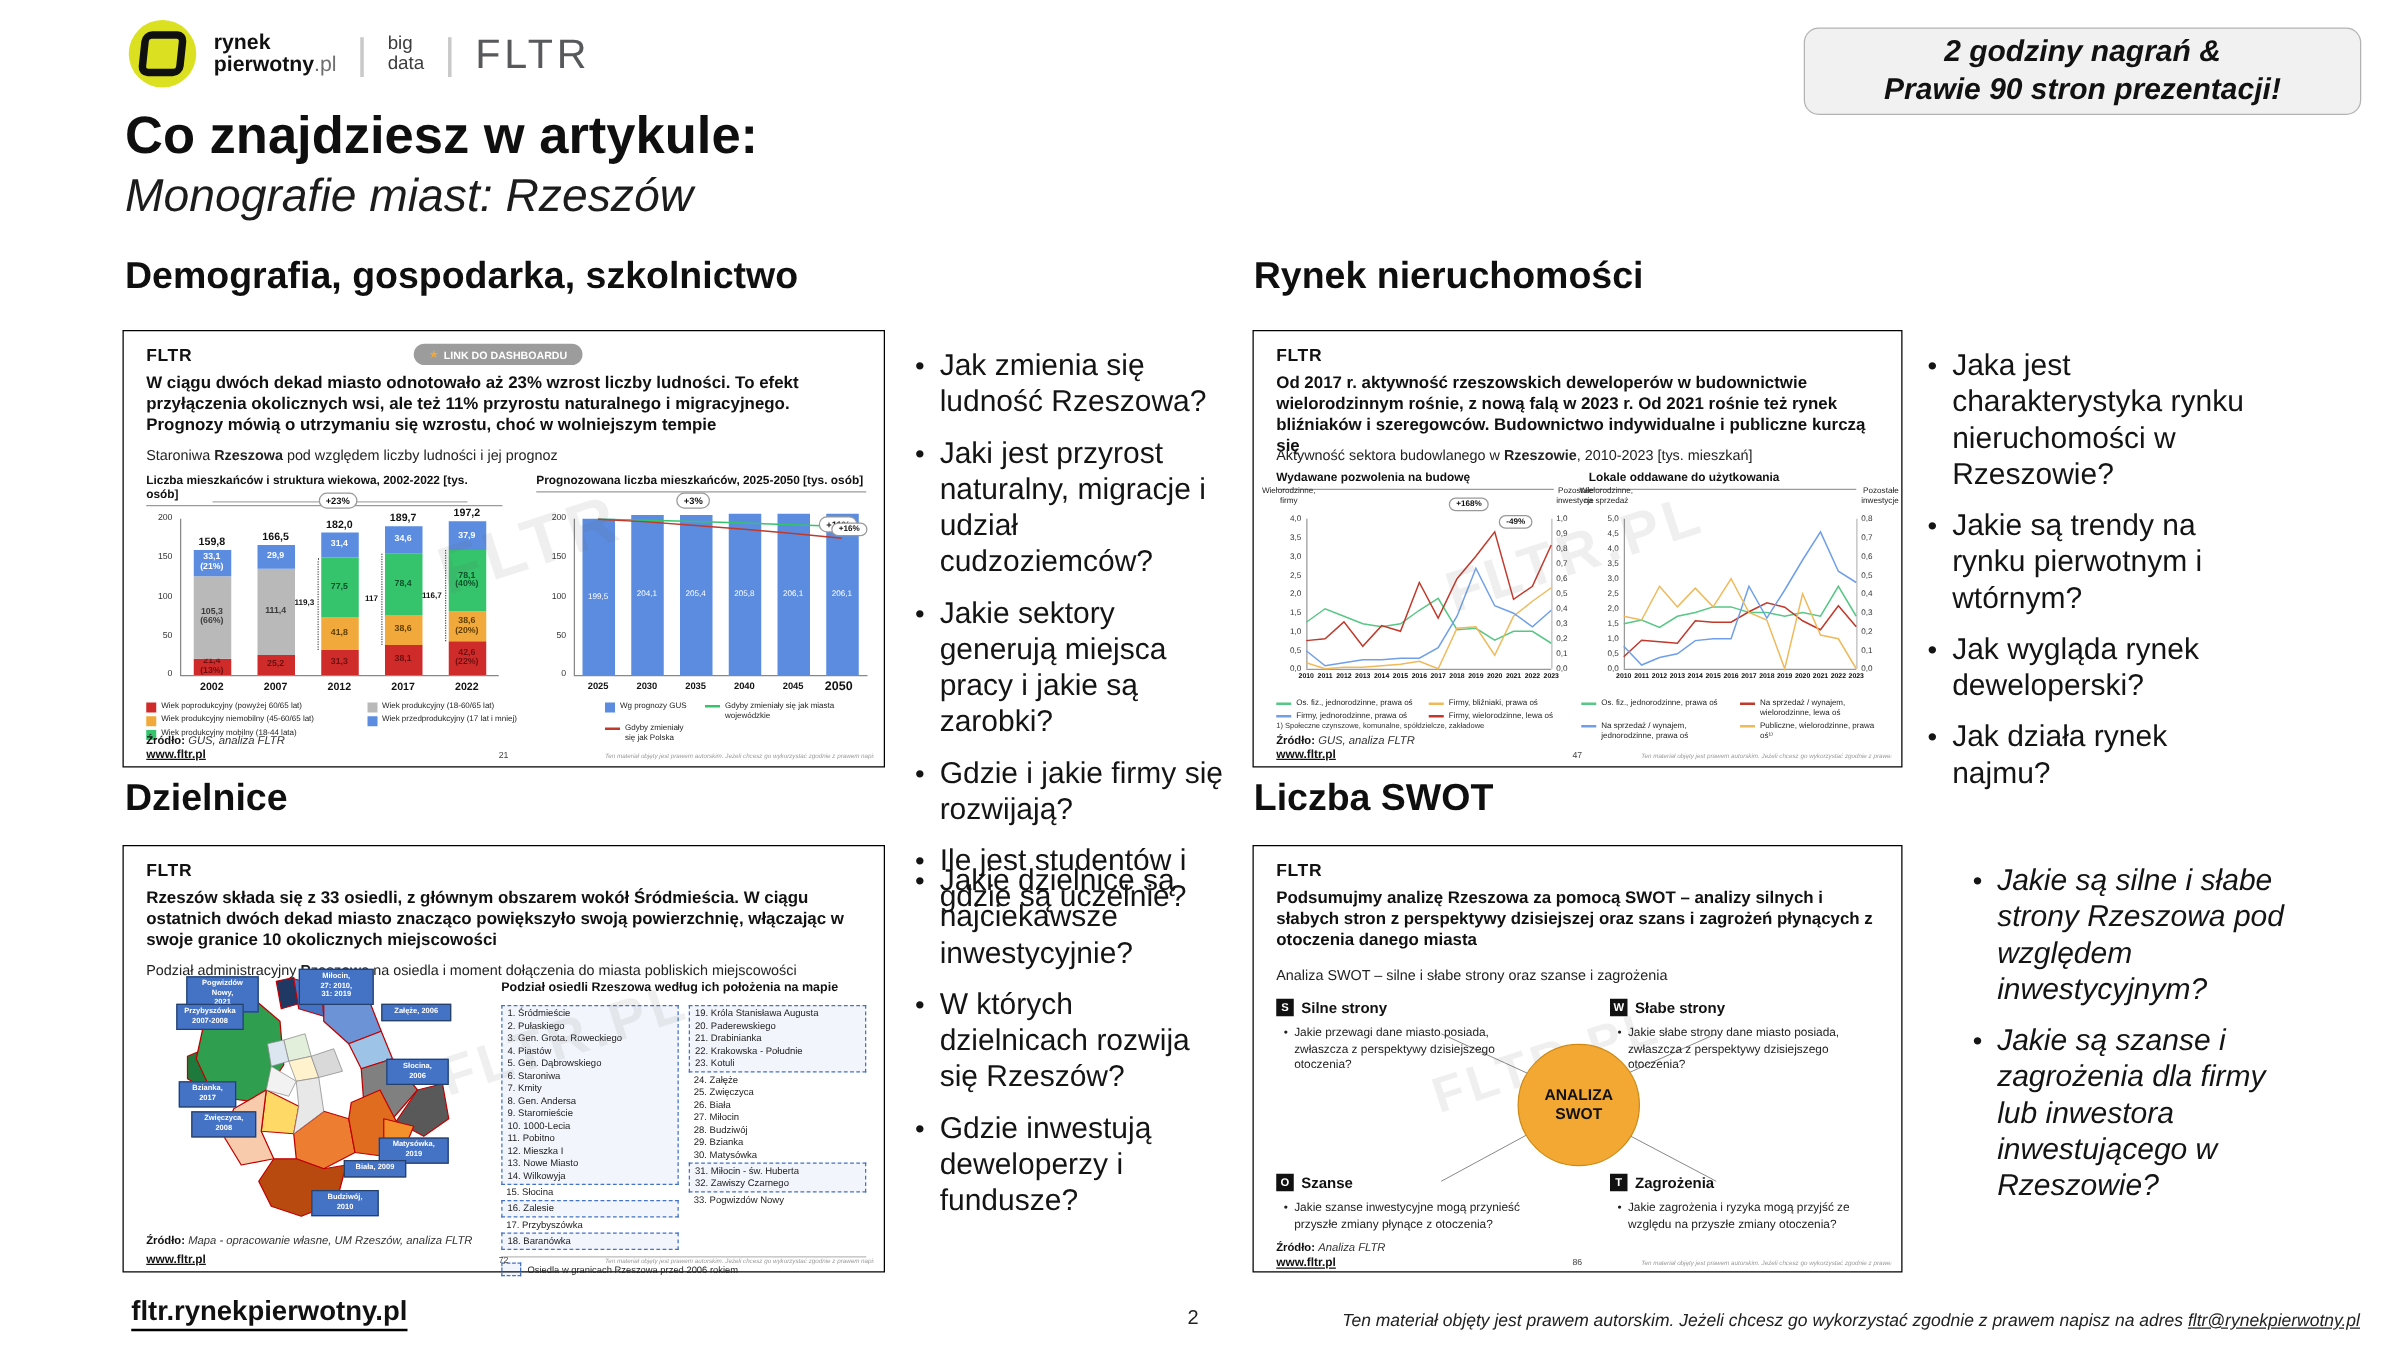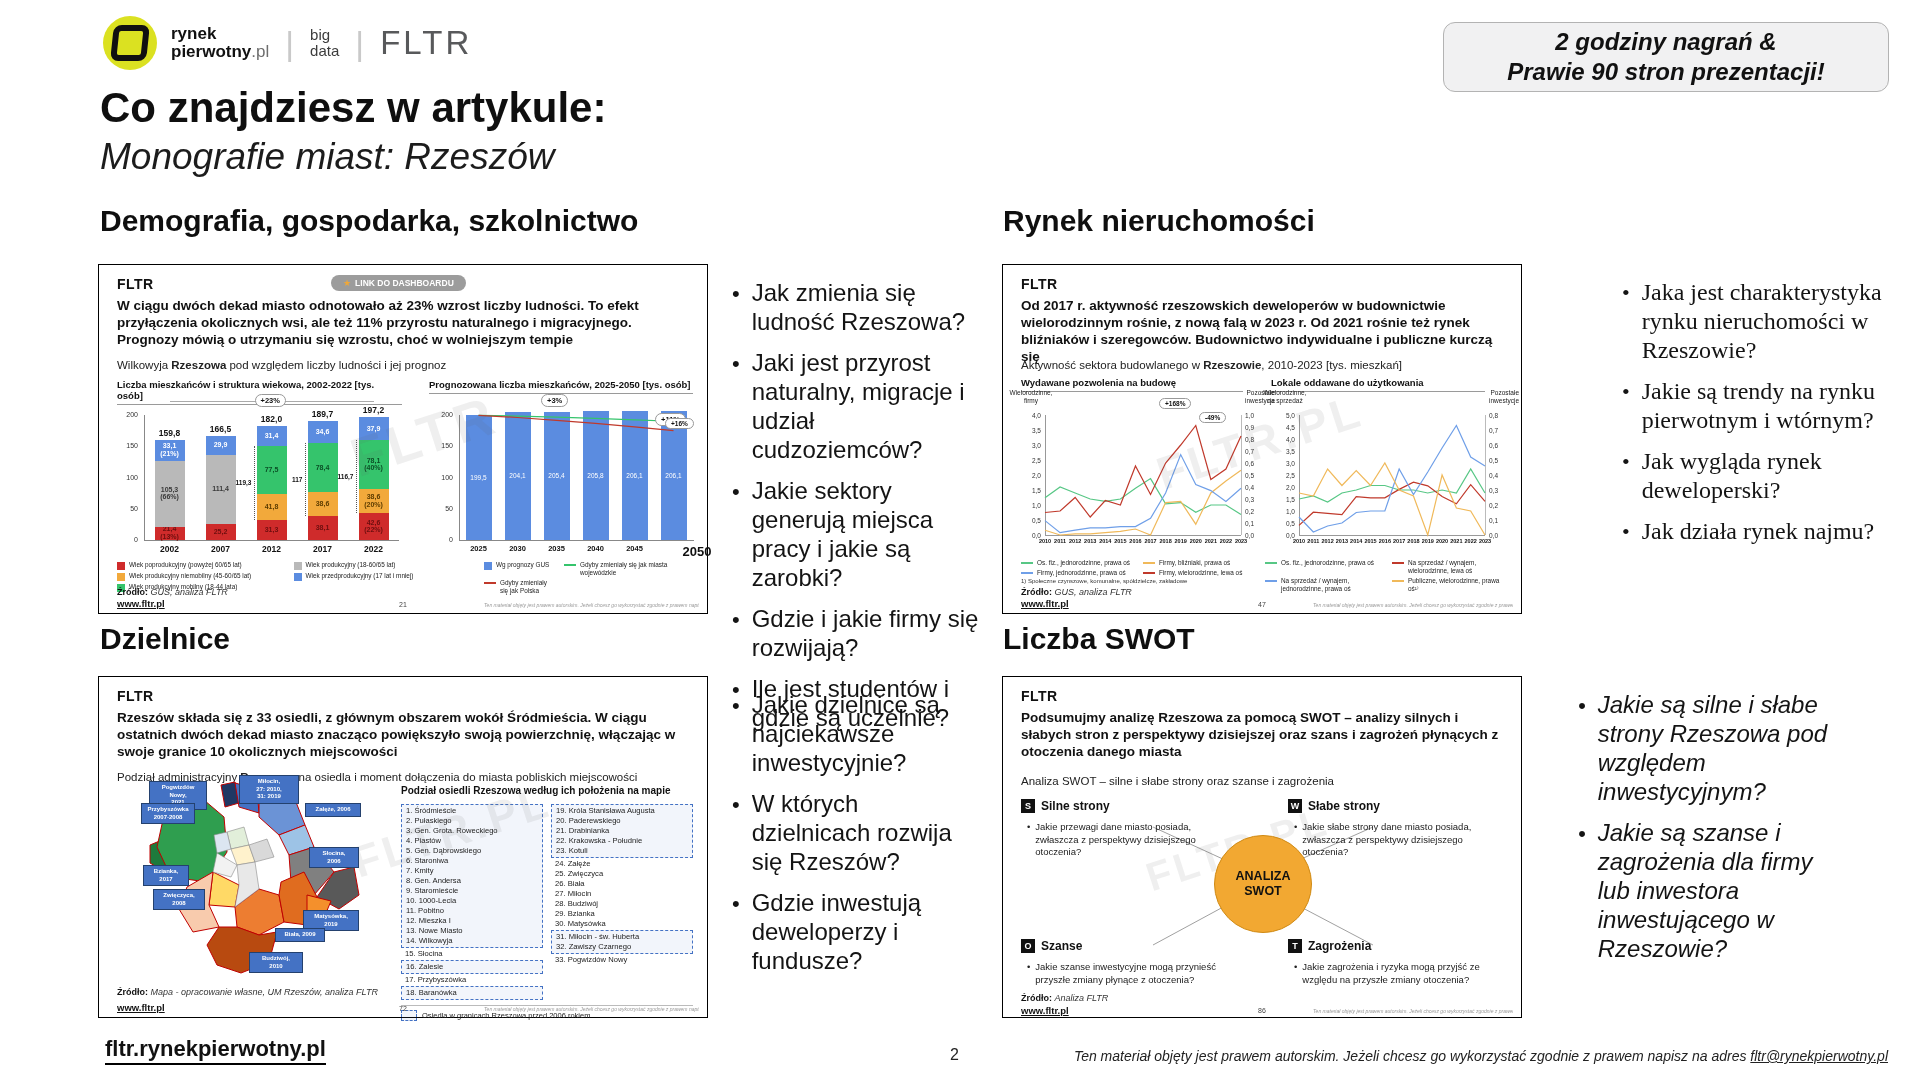--- a/index.html
+++ b/index.html
@@ -117,21 +117,21 @@
 
   <div class="slide" id="slide1" style="left:98px;top:264px;width:608px;height:348px;">
     <div class="wm" style="left:250px;top:140px;font-size:54px;">FLTR</div>
     <div class="s-brand">FLTR</div>
     <div class="pill">
       <span class="star">★</span>
       <span>LINK DO DASHBOARDU</span>
     </div>
     <div class="s-head" style="width:575px;">W ciągu dwóch dekad miasto odnotowało aż 23% wzrost liczby ludności. To efekt przyłączenia okolicznych wsi, ale też 11% przyrostu naturalnego i migracyjnego. Prognozy mówią o utrzymaniu się wzrostu, choć w wolniejszym tempie</div>
     <div class="s-sub" style="top:94px;">
-      <span>Wilkowyja </span><b>Rzeszowa</b><span> pod względem liczby ludności i jej prognoz</span>
+      <span>Staroniwa </span><b>Rzeszowa</b><span> pod względem liczby ludności i jej prognoz</span>
     </div>
     <div class="ct" style="left:18px;top:114px;width:285px;">Liczba mieszkańców i struktura wiekowa, 2002-2022 [tys. osób]</div>
     <div class="ct" style="left:330px;top:114px;width:264px;">Prognozowana liczba mieszkańców, 2025-2050 [tys. osób]</div>
     <div class="abs" id="ch1-layer" style="left:0;top:0;width:608px;height:348px;">
         <div class="ytick" style="left: 11px; top: 271px; width: 28px;">0</div>
         <div class="ytick" style="left: 11px; top: 239.75px; width: 28px;">50</div>
         <div class="ytick" style="left: 11px; top: 208.5px; width: 28px;">100</div>
         <div class="ytick" style="left: 11px; top: 177.25px; width: 28px;">150</div>
         <div class="ytick" style="left: 11px; top: 146px; width: 28px;">200</div>
         <div class="axv" style="left: 45px; top: 150px; height: 125px;"></div>
@@ -209,21 +209,21 @@
         <div style="position: absolute; left: 440.5px; top: 206.812px; width: 34px; text-align: center; font-size: 6.5px; color: rgb(255, 255, 255);">205,4</div>
         <div class="xlab" style="left: 437.5px; top: 279px; width: 40px; font-size: 7.5px;">2035</div>
         <div class="barseg" style="left: 483.5px; top: 146.375px; width: 26px; height: 128.625px; background: rgb(91, 140, 224);"></div>
         <div style="position: absolute; left: 479.5px; top: 206.688px; width: 34px; text-align: center; font-size: 6.5px; color: rgb(255, 255, 255);">205,8</div>
         <div class="xlab" style="left: 476.5px; top: 279px; width: 40px; font-size: 7.5px;">2040</div>
         <div class="barseg" style="left: 522.5px; top: 146.188px; width: 26px; height: 128.812px; background: rgb(91, 140, 224);"></div>
         <div style="position: absolute; left: 518.5px; top: 206.594px; width: 34px; text-align: center; font-size: 6.5px; color: rgb(255, 255, 255);">206,1</div>
         <div class="xlab" style="left: 515.5px; top: 279px; width: 40px; font-size: 7.5px;">2045</div>
         <div class="barseg" style="left: 561.5px; top: 146.188px; width: 26px; height: 128.812px; background: rgb(91, 140, 224);"></div>
         <div style="position: absolute; left: 557.5px; top: 206.594px; width: 34px; text-align: center; font-size: 6.5px; color: rgb(255, 255, 255);">206,1</div>
-        <div class="xlab" style="left: 578px; top: 279px; width: 40px; font-size: 13px;">2050</div>
+        <div class="xlab" style="left: 552px; top: 279px; width: 40px; font-size: 10px;">2050</div>
         <svg width="235" height="137" style="position: absolute; left: 360px; top: 138px; overflow: visible;">
           <polyline points="19.5,12.3125 58.5,13.125 97.5,14.1875 136.5,15.4375 175.5,16.8125 214.5,18.25" fill="none" stroke="#35c46c" stroke-width="1.2"></polyline>
           <polyline points="19.5,12.3125 58.5,14.5 97.5,17.3125 136.5,20.4375 175.5,23.875 214.5,27.625" fill="none" stroke="#c0392b" stroke-width="1.2"></polyline>
         </svg>
         <div class="oval" style="left: 442px; top: 129px;">+3%</div>
         <div class="oval" style="left: 556px; top: 148px;">+11%</div>
         <div class="oval" style="left: 566px; top: 153px; font-size: 6.5px;">+16%</div>
       </div>
     <div class="legend" id="lg1" style="left:18px;top:296px;width:345px;">
         <div class="lg">
@@ -437,21 +437,21 @@
     <div class="abs" style="left:18px;top:313px;font-size:6px;color:#333;">1) Społeczne czynszowe, komunalne, spółdzielcze, zakładowe</div>
     <div class="src" style="left:18px;top:322px;">
       <span class="lbl">Źródło:</span>
       <span class="it">GUS, analiza FLTR</span>
     </div>
     <div class="www" style="left:18px;top:333px;">www.fltr.pl</div>
     <div class="pgnum" style="left:255px;top:336px;">47</div>
     <div class="tiny-note" style="right:8px;top:337px;width:200px;text-align:right;">Ten materiał objęty jest prawem autorskim. Jeżeli chcesz go wykorzystać zgodnie z prawem napisz na adres fltr@fltr.pl</div>
   </div>
 
-  <div class="bullets" id="bl2" style="left:1622px;top:278px;width:272px;font-family:Liberation Serif, serif;">
+  <div class="bullets" id="bl2" style="left:1542px;top:278px;width:272px;">
       <div class="bullet">
         <span class="dot"></span>
         <span>Jaka jest charakterystyka rynku nieruchomości w Rzeszowie?</span>
       </div>
       <div class="bullet">
         <span class="dot"></span>
         <span>Jakie są trendy na rynku pierwotnym i wtórnym?</span>
       </div>
       <div class="bullet">
         <span class="dot"></span>

